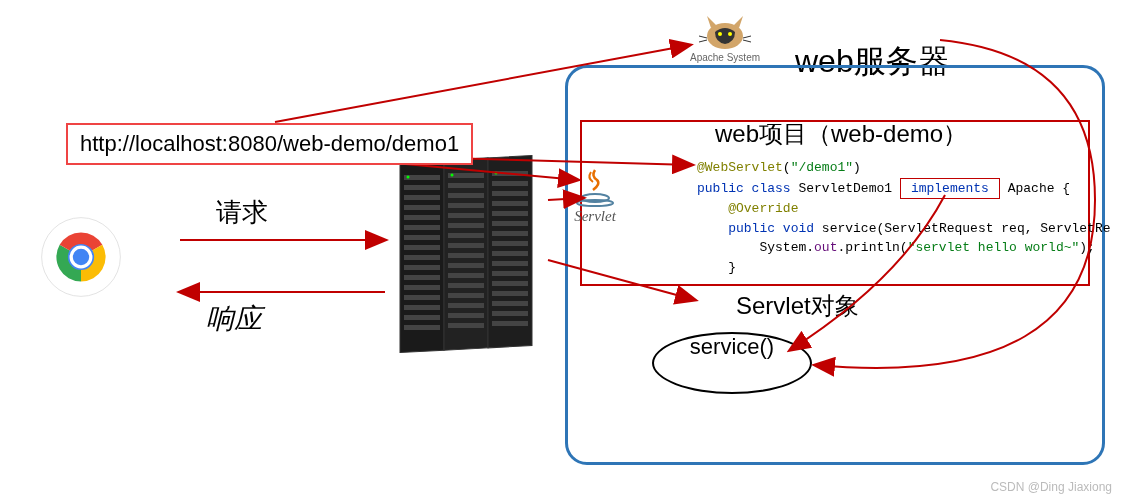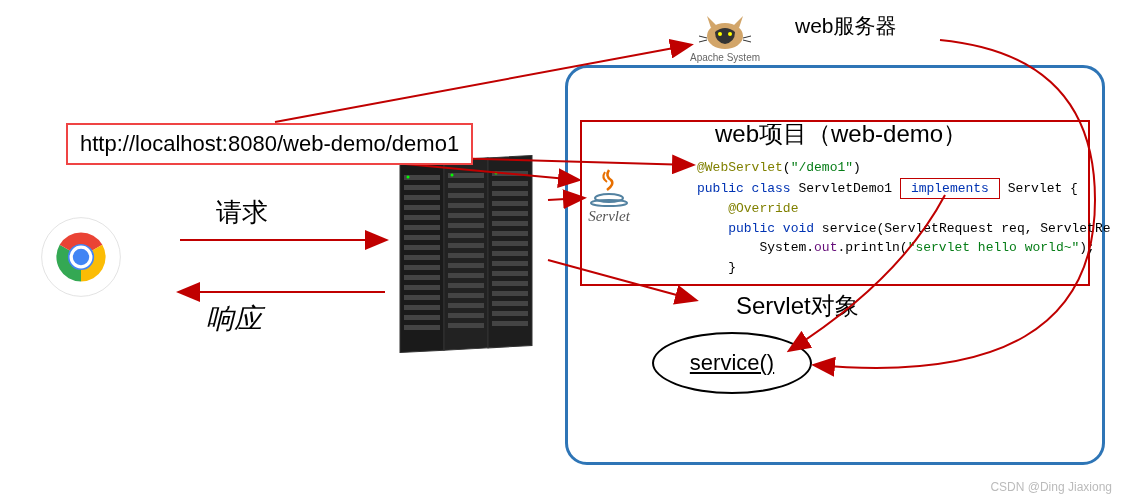--- a/index.html
+++ b/index.html
@@ -53,22 +53,22 @@
       text-align: center;
     }
     .tomcat-icon {
       width: 56px;
       height: 38px;
       margin: 0 auto;
     }
     .label-webserver {
       position: absolute;
       left: 795px;
-      top: 12px;
-      font-size: 21px;
+      top: 40px;
+      font-size: 32px;
     }
     .project-container {
       position: absolute;
       left: 565px;
       top: 65px;
       width: 540px;
       height: 400px;
       border: 3px solid #2e75b6;
       border-radius: 22px;
     }
@@ -82,21 +82,21 @@
     .inner-red-box {
       position: absolute;
       left: 580px;
       top: 120px;
       width: 510px;
       height: 166px;
       border: 2px solid #c00000;
     }
     .servlet-logo {
       position: absolute;
-      left: 585px;
+      left: 571px;
       top: 168px;
       text-align: center;
     }
     .servlet-icon {
       width: 48px;
       height: 40px;
       margin: 0 auto;
     }
     .servlet-label {
       font-size: 15px;
@@ -130,24 +130,23 @@
     }
     .service-ellipse {
       position: absolute;
       left: 652px;
       top: 332px;
       width: 160px;
       height: 62px;
       border: 2px solid #000;
       border-radius: 50%;
       display: flex;
-      align-items: center;
+      align-items: flex-start;
       justify-content: center;
       font-size: 22px;
-      text-decoration: underline;
     }
     .watermark {
       position: absolute;
       right: 10px;
       bottom: 6px;
       font-size: 12px;
       color: #bbb;
     }
     svg.arrows {
       position: absolute;
@@ -271,21 +270,21 @@
       <path d="M24 2 Q20 8 26 12 Q30 16 22 22" stroke="#e76f00" stroke-width="2.5" fill="none"></path>
       <path d="M20 4 Q16 10 22 14" stroke="#e76f00" stroke-width="2" fill="none"></path>
       <ellipse cx="24" cy="30" rx="14" ry="4" fill="none" stroke="#5382a1" stroke-width="2"></ellipse>
       <ellipse cx="24" cy="35" rx="18" ry="3" fill="none" stroke="#5382a1" stroke-width="2"></ellipse>
     </svg>
   </div>
   <div class="servlet-label">Servlet</div>
 </div>
 
 <div class="code-block"><span class="k-anno">@WebServlet</span>(<span class="k-str">"/demo1"</span>)
-<span class="k-key">public class</span> <span>ServletDemo1</span> <span class="implements-box"><span class="k-key">implements</span></span> <span>Servlet {</span>
+<span class="k-key">public class</span> <span>ServletDemo1</span> <span class="implements-box"><span class="k-key">implements</span></span> <span>Apache {</span>
     <span class="k-anno">@Override</span>
     <span class="k-key">public void</span> <span>service</span><span>(ServletRequest req, ServletRe</span>
         <span>System.</span><span style="color:#660e7a">out</span><span>.println(</span><span class="k-str">"servlet hello world~"</span><span>);</span>
     <span>}</span></div>
 
 <div class="label-servletobj">Servlet对象</div>
 
 <div class="service-ellipse">
   <span>service()</span>
 </div>

